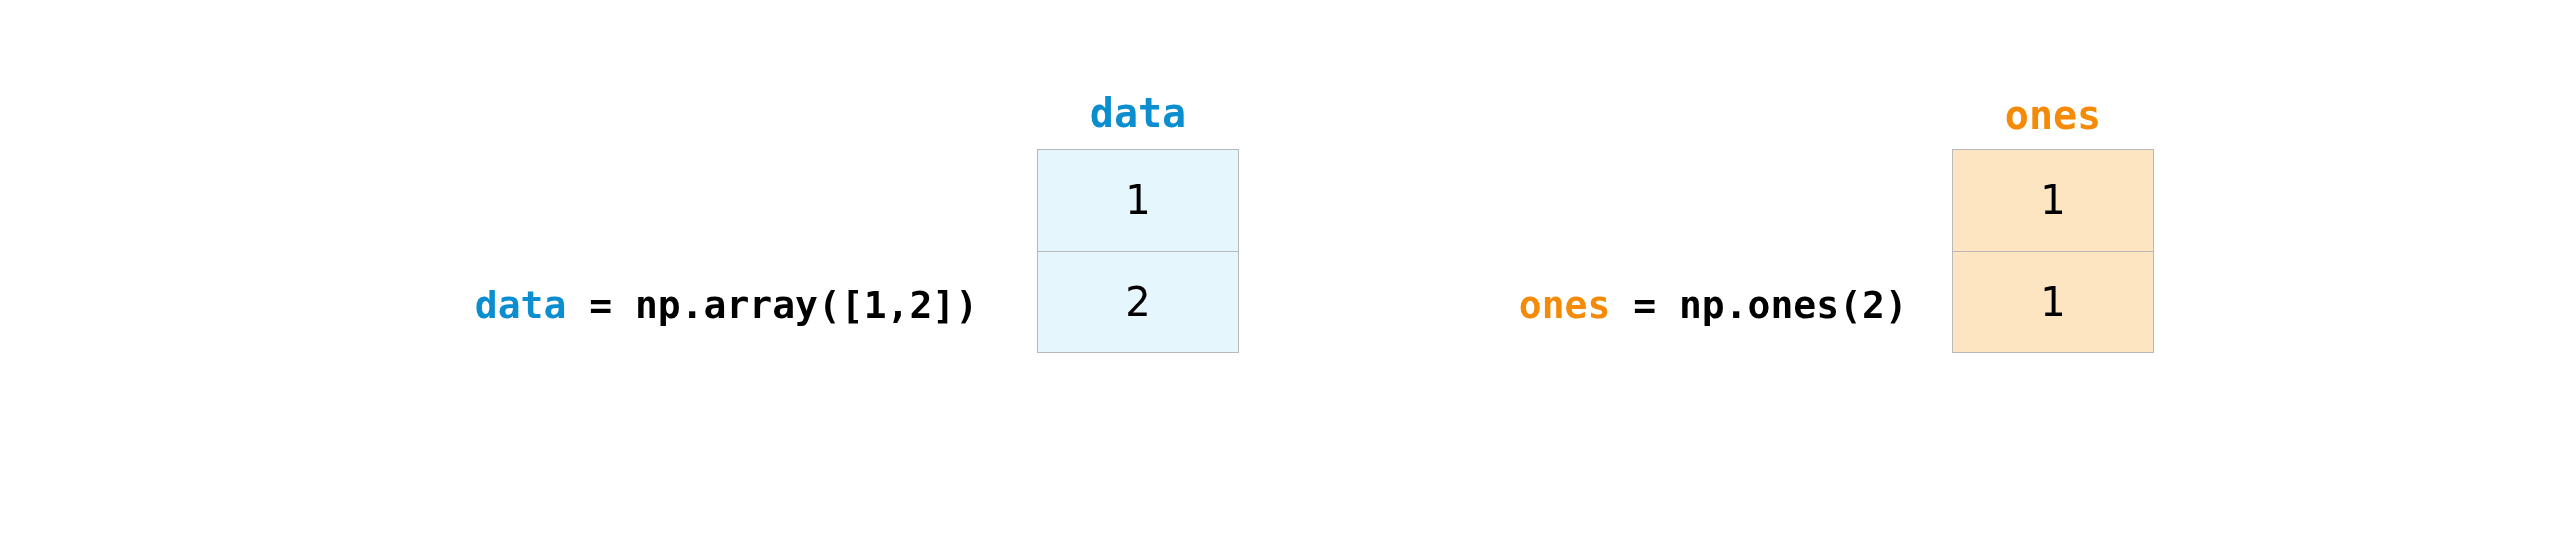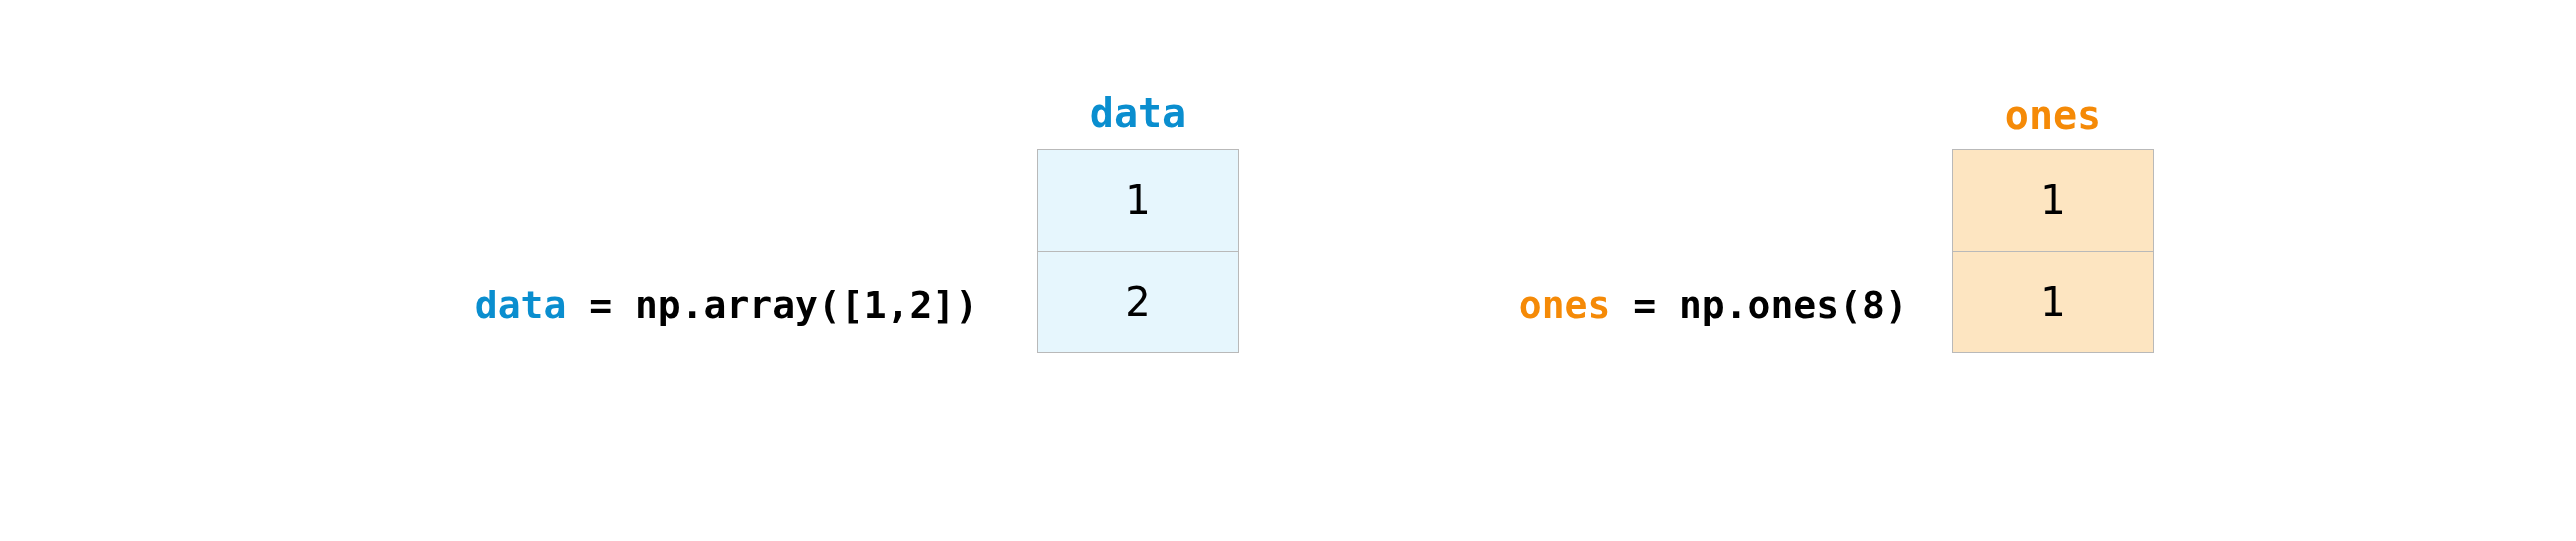--- a/index.html
+++ b/index.html
@@ -64,21 +64,21 @@
 </div>
 
 <div class="label" style="left:1037px; width:202px; top:89px; color:#0a8ecf;">data</div>
 
 <div class="array-box" style="left:1037px; top:149px; background:#e6f6fd;">
   <div class="cell">1</div>
   <div class="cell">2</div>
 </div>
 
 <div class="expr" style="left:1473px;">
-  <span class="var" style="color:#f58a07;">ones</span><span> = np.ones(8)</span>
+  <span class="var" style="color:#f58a07;">ones</span><span> = np.ones(2)</span>
 </div>
 
 <div class="label" style="left:1952px; width:202px; top:91px; color:#f58a07;">ones</div>
 
 <div class="array-box" style="left:1952px; top:149px; background:#fde5c1;">
   <div class="cell">1</div>
   <div class="cell">1</div>
 </div>
 
 

